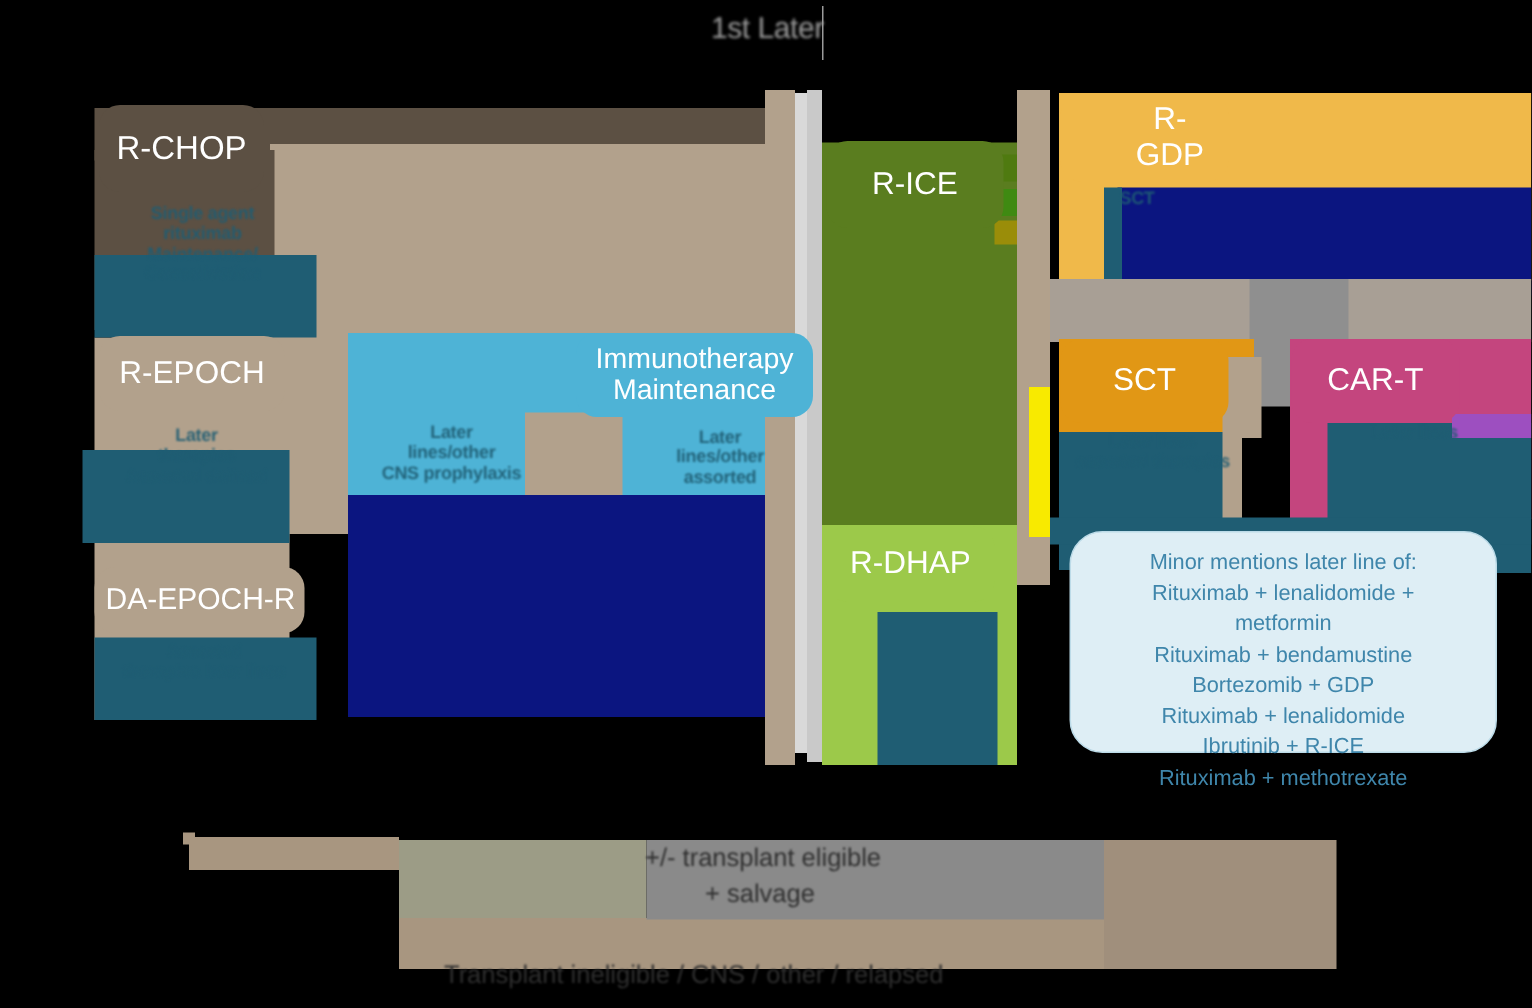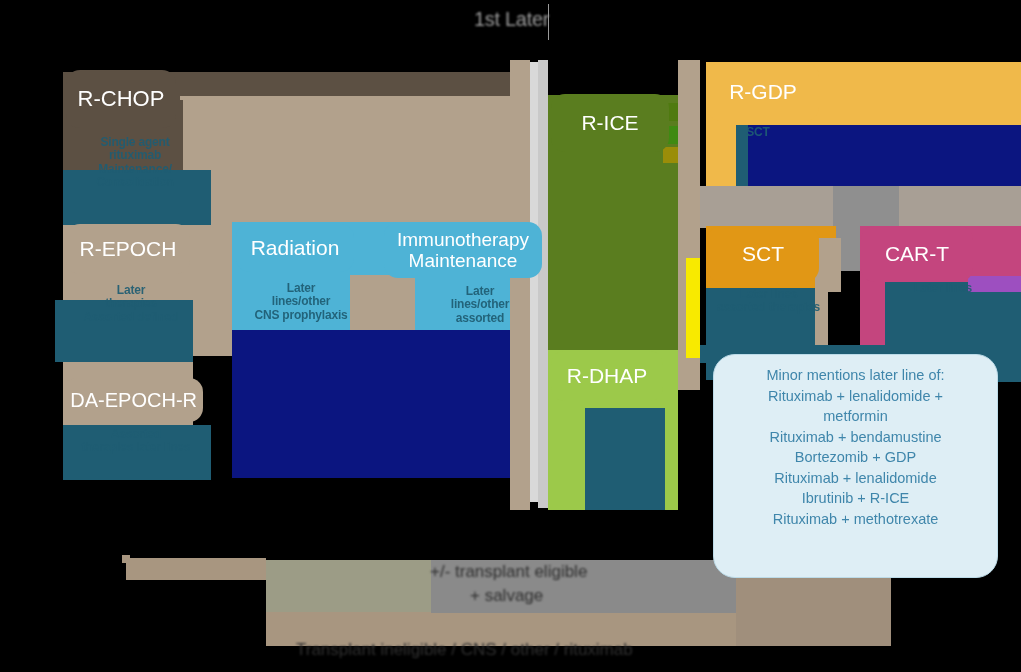--- a/index.html
+++ b/index.html
@@ -159,23 +159,20 @@
   <div class="sublabel" style="left:56px;top:284px;width:150px;">Later
 therapies
 Assorted defined</div>
 
   <div class="pill lbl20" style="left:63px;top:378px;width:140px;height:44px;background:#b2a18c;">
     <span>DA-EPOCH-R</span>
   </div>
   <div class="sublabel" style="left:56px;top:428px;width:160px;">Assorted
 therapies later lines</div>
 
-  <div class="pill lbl21" style="left:236px;top:224px;width:118px;height:48px;background:#4eb3d6;">
-    <span>Radiation</span>
-  </div>
   <div class="sublabel" style="left:236px;top:282px;width:130px;">Later
 lines/other
 CNS prophylaxis</div>
 
   <div class="pill lbl19" style="left:384px;top:222px;width:158px;height:56px;background:#4eb3d6;
               white-space:pre-line;">
     <span>Immunotherapy
 Maintenance</span>
   </div>
   <div class="sublabel" style="left:420px;top:285px;width:120px;">Later
@@ -183,42 +180,42 @@
 assorted</div>
 
   <div class="pill lbl21" style="left:551px;top:94px;width:118px;height:58px;background:#5a7d1f;">
     <span>R-ICE</span>
   </div>
 
   <div class="pill lbl21" style="left:551px;top:351px;width:112px;height:50px;background:#9cc94a;">
     <span>R-DHAP</span>
   </div>
 
-  <div class="pill lbl21" style="left:707px;top:63px;width:112px;height:58px;background:#f0b94a;">
+  <div class="pill lbl21" style="left:707px;top:63px;width:112px;height:58px;background:#f0b94a;padding-left:40px;">
     <span>R-GDP</span>
   </div>
   <div class="sublabel" style="left:738px;top:126px;width:40px;">SCT</div>
 
   <div class="pill lbl21" style="left:707px;top:226px;width:112px;height:56px;background:#e19715;">
     <span>SCT</span>
   </div>
   <div class="sublabel" style="left:706px;top:288px;width:125px;">Later lines
 assorted therapies</div>
 
   <div class="pill lbl21" style="left:861px;top:226px;width:112px;height:56px;background:#c4457e;">
     <span>CAR-T</span>
   </div>
   <div class="sublabel" style="left:888px;top:282px;width:110px;">Later lines</div>
 
-  <div class="callout" style="left:713px;top:354px;width:285px;height:224px;">Minor mentions later line of:
+  <div class="callout" style="left:713px;top:354px;width:285px;height:148px;">Minor mentions later line of:
 Rituximab + lenalidomide +
 metformin
 Rituximab + bendamustine
 Bortezomib + GDP
 Rituximab + lenalidomide
 Ibrutinib + R-ICE
 Rituximab + methotrexate</div>
 
   <div class="axis-note" style="left:430px;top:562px;text-align:right;">+/- transplant eligible</div>
   <div class="axis-note" style="left:470px;top:586px;">+ salvage</div>
-  <div class="axis-note" style="left:296px;top:640px;">Transplant ineligible / CNS / other / rituximab</div>
+  <div class="axis-note" style="left:296px;top:640px;">Transplant ineligible / CNS / other / relapsed</div>
 
 </div>
 
 </body></html>

